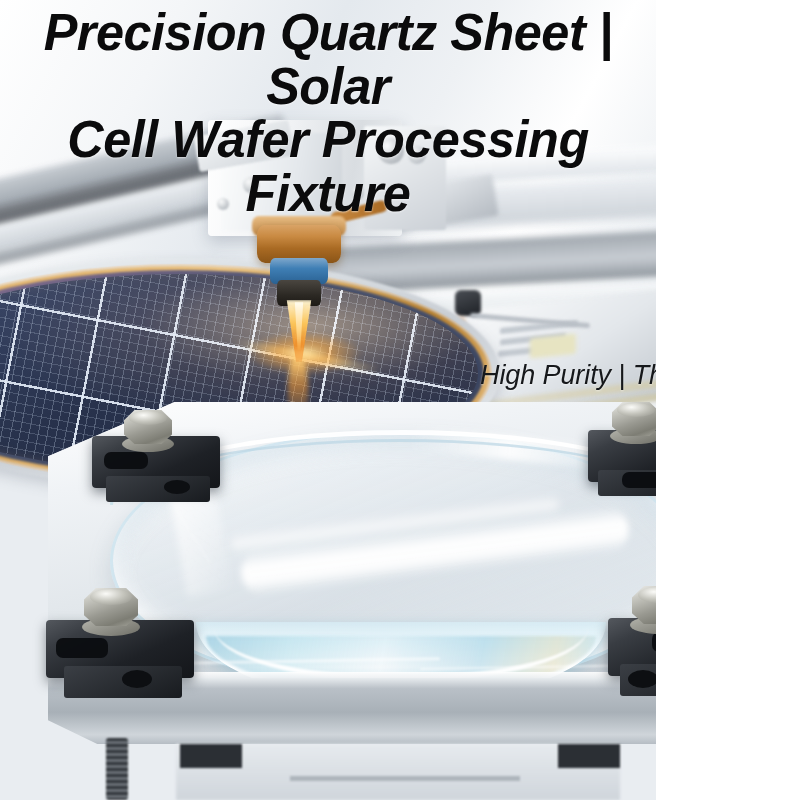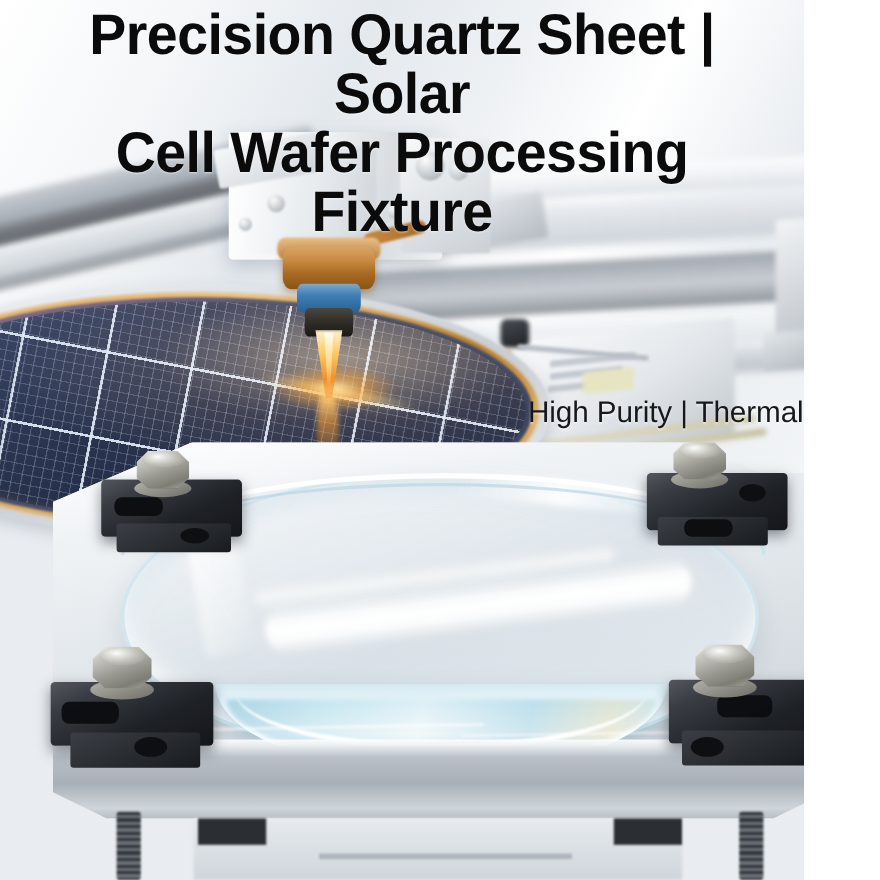--- a/index.html
+++ b/index.html
@@ -1,23 +1,24 @@
 <!DOCTYPE html>
 <html><head>
 <meta charset="utf-8">
 <title>Precision Quartz Sheet</title>
 <style>
   html,body{margin:0;padding:0;background:#fff;}
   body{font-family:"Liberation Sans","DejaVu Sans",sans-serif;}
 
   #stage{
     position:relative;
-    width:731px;height:800px;
+    width:656px;height:800px;
     overflow:hidden;
     background:#e9edf1;
+    font-style:italic;
   }
 
   
   .photo{position:absolute;inset:0;overflow:hidden;}
 
   
   .bg-upper{
     position:absolute;left:0;top:0;width:800px;height:430px;
     background:
       linear-gradient(118deg,#ffffff 0%,#f4f6f8 18%,#e4e9ee 34%,#eef1f4 48%,#ffffff 62%,#e9edf1 78%,#f6f8fa 100%);

